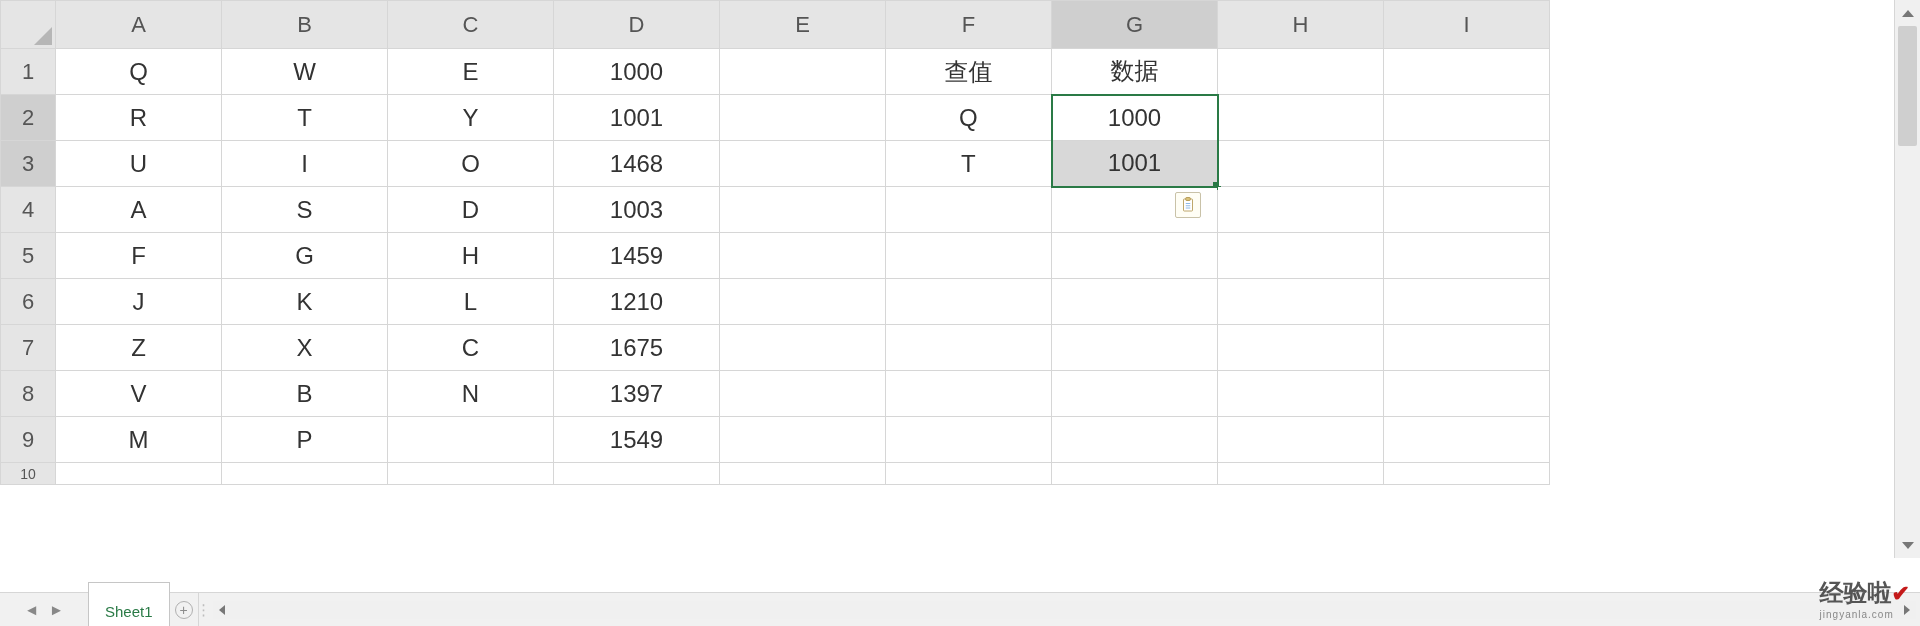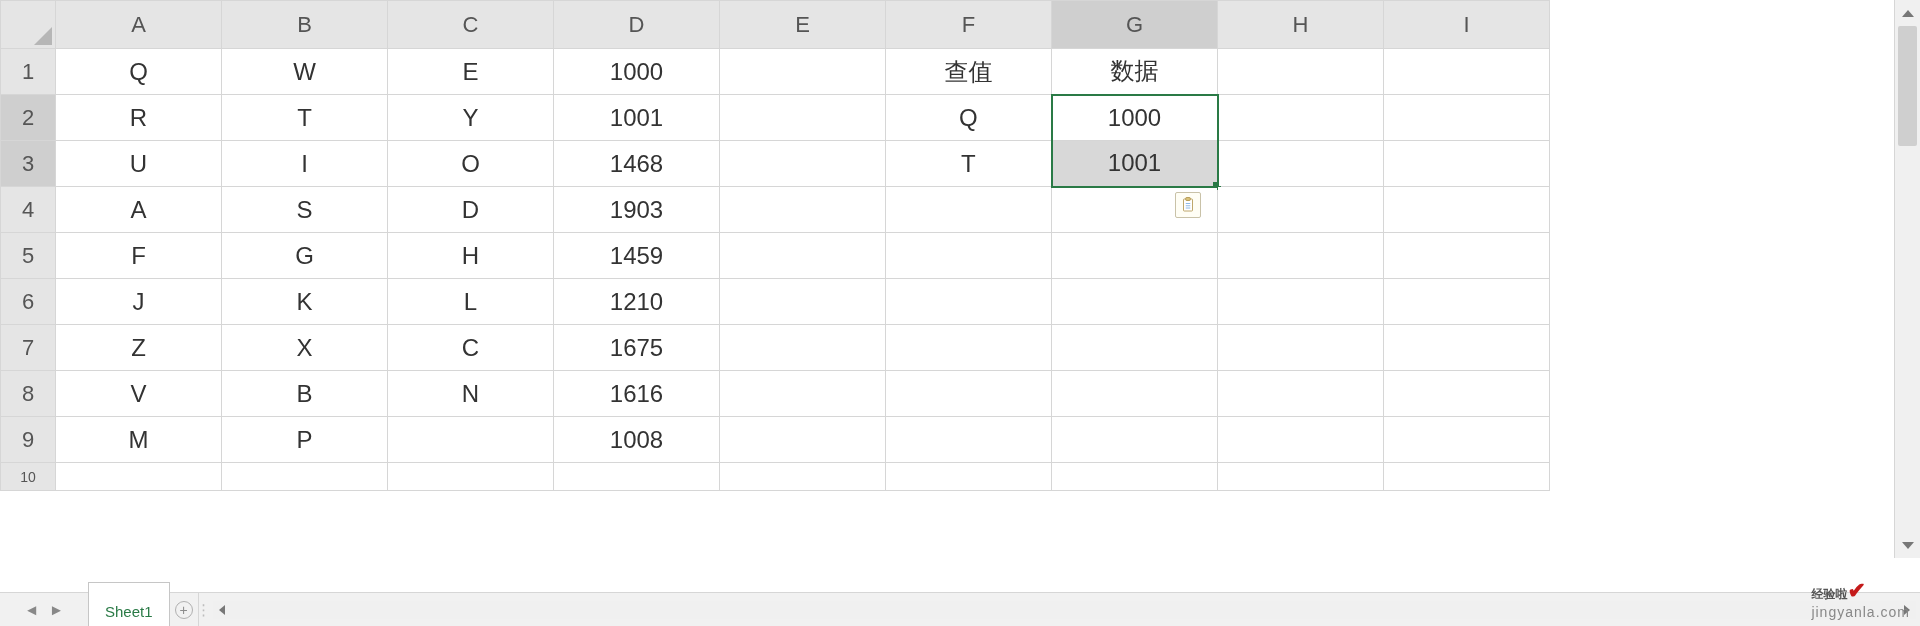--- a/index.html
+++ b/index.html
@@ -141,31 +141,31 @@
   .arrow-right{border-left:6px solid #777;}
   .tabbar .hscroll .htrack{flex:1;height:16px;background:#f0f0f0;}
 
   
   .watermark {
     position:absolute; right:10px; bottom:6px;
     font-size:14px; color:#555;
     display:flex; align-items:flex-end; gap:2px;
     pointer-events:none;
   }
-  .watermark .big{font-size:12px; font-weight:bold;}
+  .watermark .big{font-size:24px; font-weight:bold;}
   .watermark .red{font-size:22px;color:#c41a1a;font-weight:bold;}
-  .watermark .sub{display:block;font-size:14px;color:#888;letter-spacing:1px;}
+  .watermark .sub{display:block;font-size:10px;color:#888;letter-spacing:1px;}
 
   
   .cA{width:166px;} .cB{width:166px;} .cC{width:166px;} .cD{width:166px;}
   .cE{width:166px;} .cF{width:166px;} .cG{width:166px;} .cH{width:166px;}
   .cI{width:166px;}
 
   
-  tr.shortrow td, tr.shortrow th { height: 28px; overflow:hidden;}
+  tr.shortrow td, tr.shortrow th { height: 22px; overflow:hidden;}
 
   
   .fillhandle {
     position:absolute; width:8px; height:8px; background:#2a7a46; right:-4px; bottom:-4px;
   }
   td { position: relative; }
 </style>
 </head>
 <body>
 
@@ -235,21 +235,21 @@
           <span class="fillhandle"></span>
         </td>
         <td></td>
         <td></td>
       </tr>
       <tr>
         <th class="rowhdr">4</th>
         <td>A</td>
         <td>S</td>
         <td>D</td>
-        <td>1903</td>
+        <td>1003</td>
         <td></td>
         <td></td>
         <td></td>
         <td></td>
         <td></td>
       </tr>
       <tr>
         <th class="rowhdr">5</th>
         <td>F</td>
         <td>G</td>
@@ -283,33 +283,33 @@
         <td></td>
         <td></td>
         <td></td>
         <td></td>
       </tr>
       <tr>
         <th class="rowhdr">8</th>
         <td>V</td>
         <td>B</td>
         <td>N</td>
-        <td>1616</td>
+        <td>1397</td>
         <td></td>
         <td></td>
         <td></td>
         <td></td>
         <td></td>
       </tr>
       <tr>
         <th class="rowhdr">9</th>
         <td>M</td>
         <td>P</td>
         <td></td>
-        <td>1008</td>
+        <td>1549</td>
         <td></td>
         <td></td>
         <td></td>
         <td></td>
         <td></td>
       </tr>
       <tr class="shortrow">
         <th class="rowhdr" style="font-size:14px;">10</th>
         <td></td>
         <td></td>

